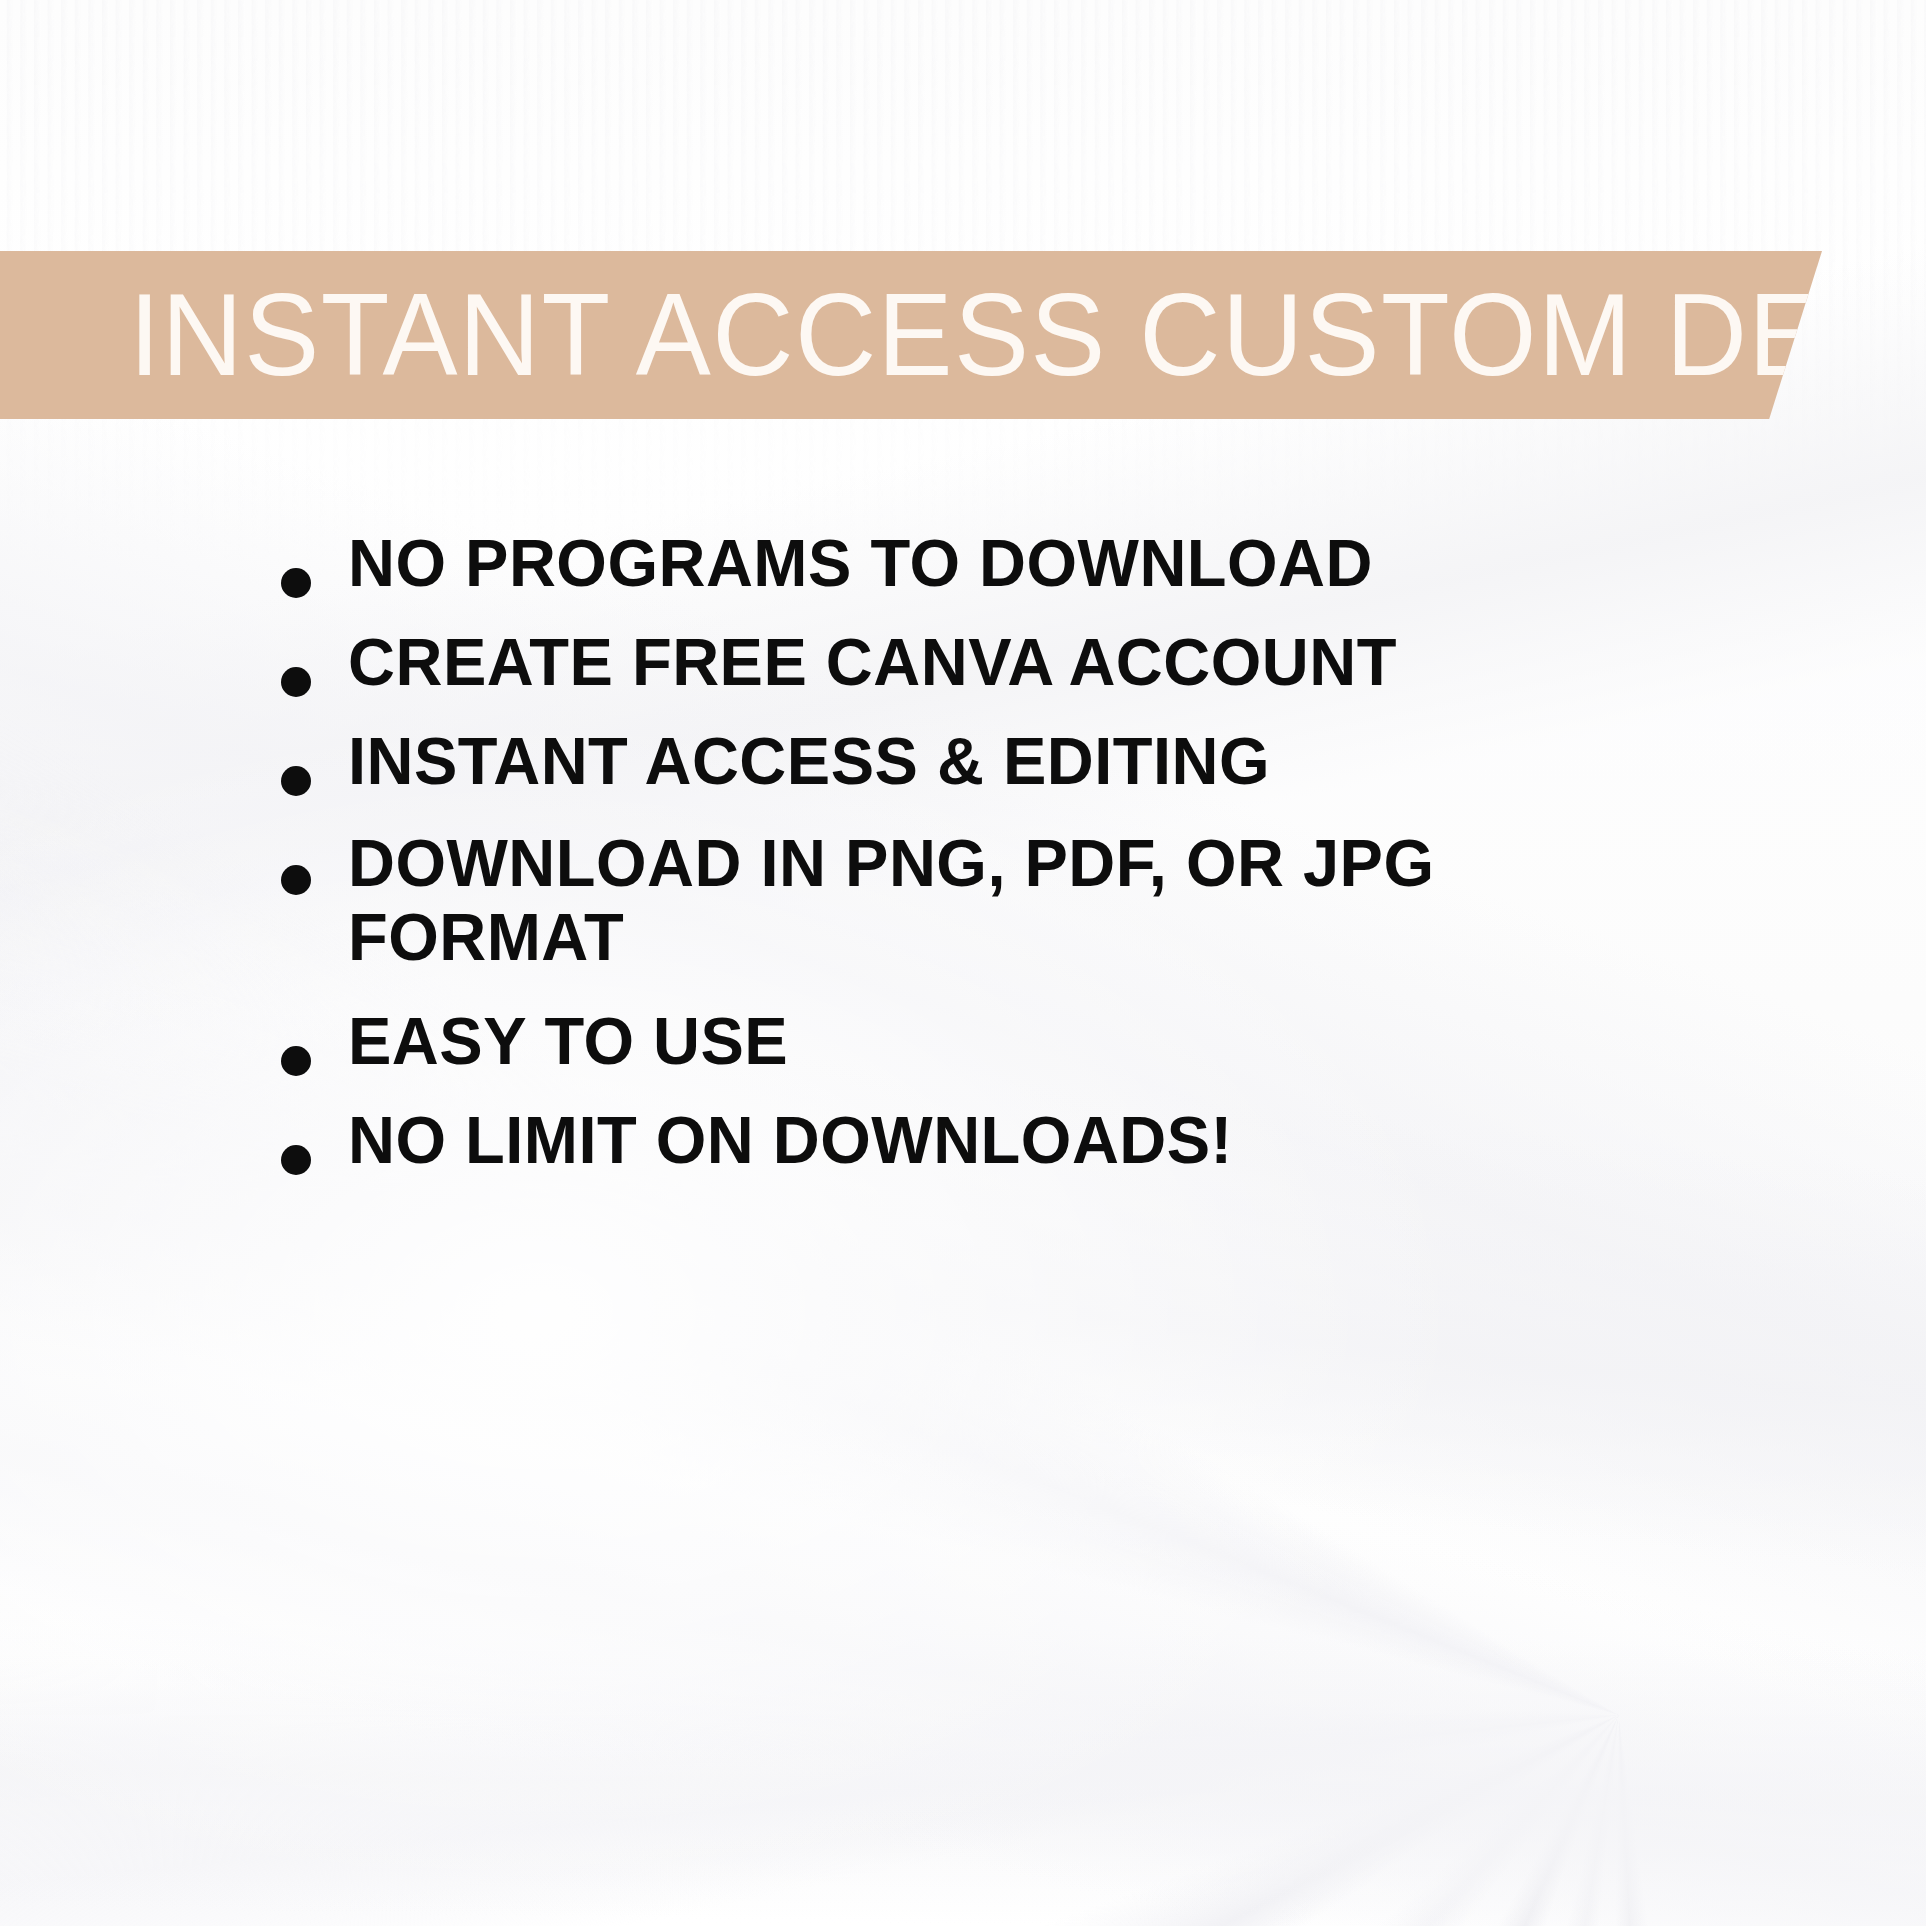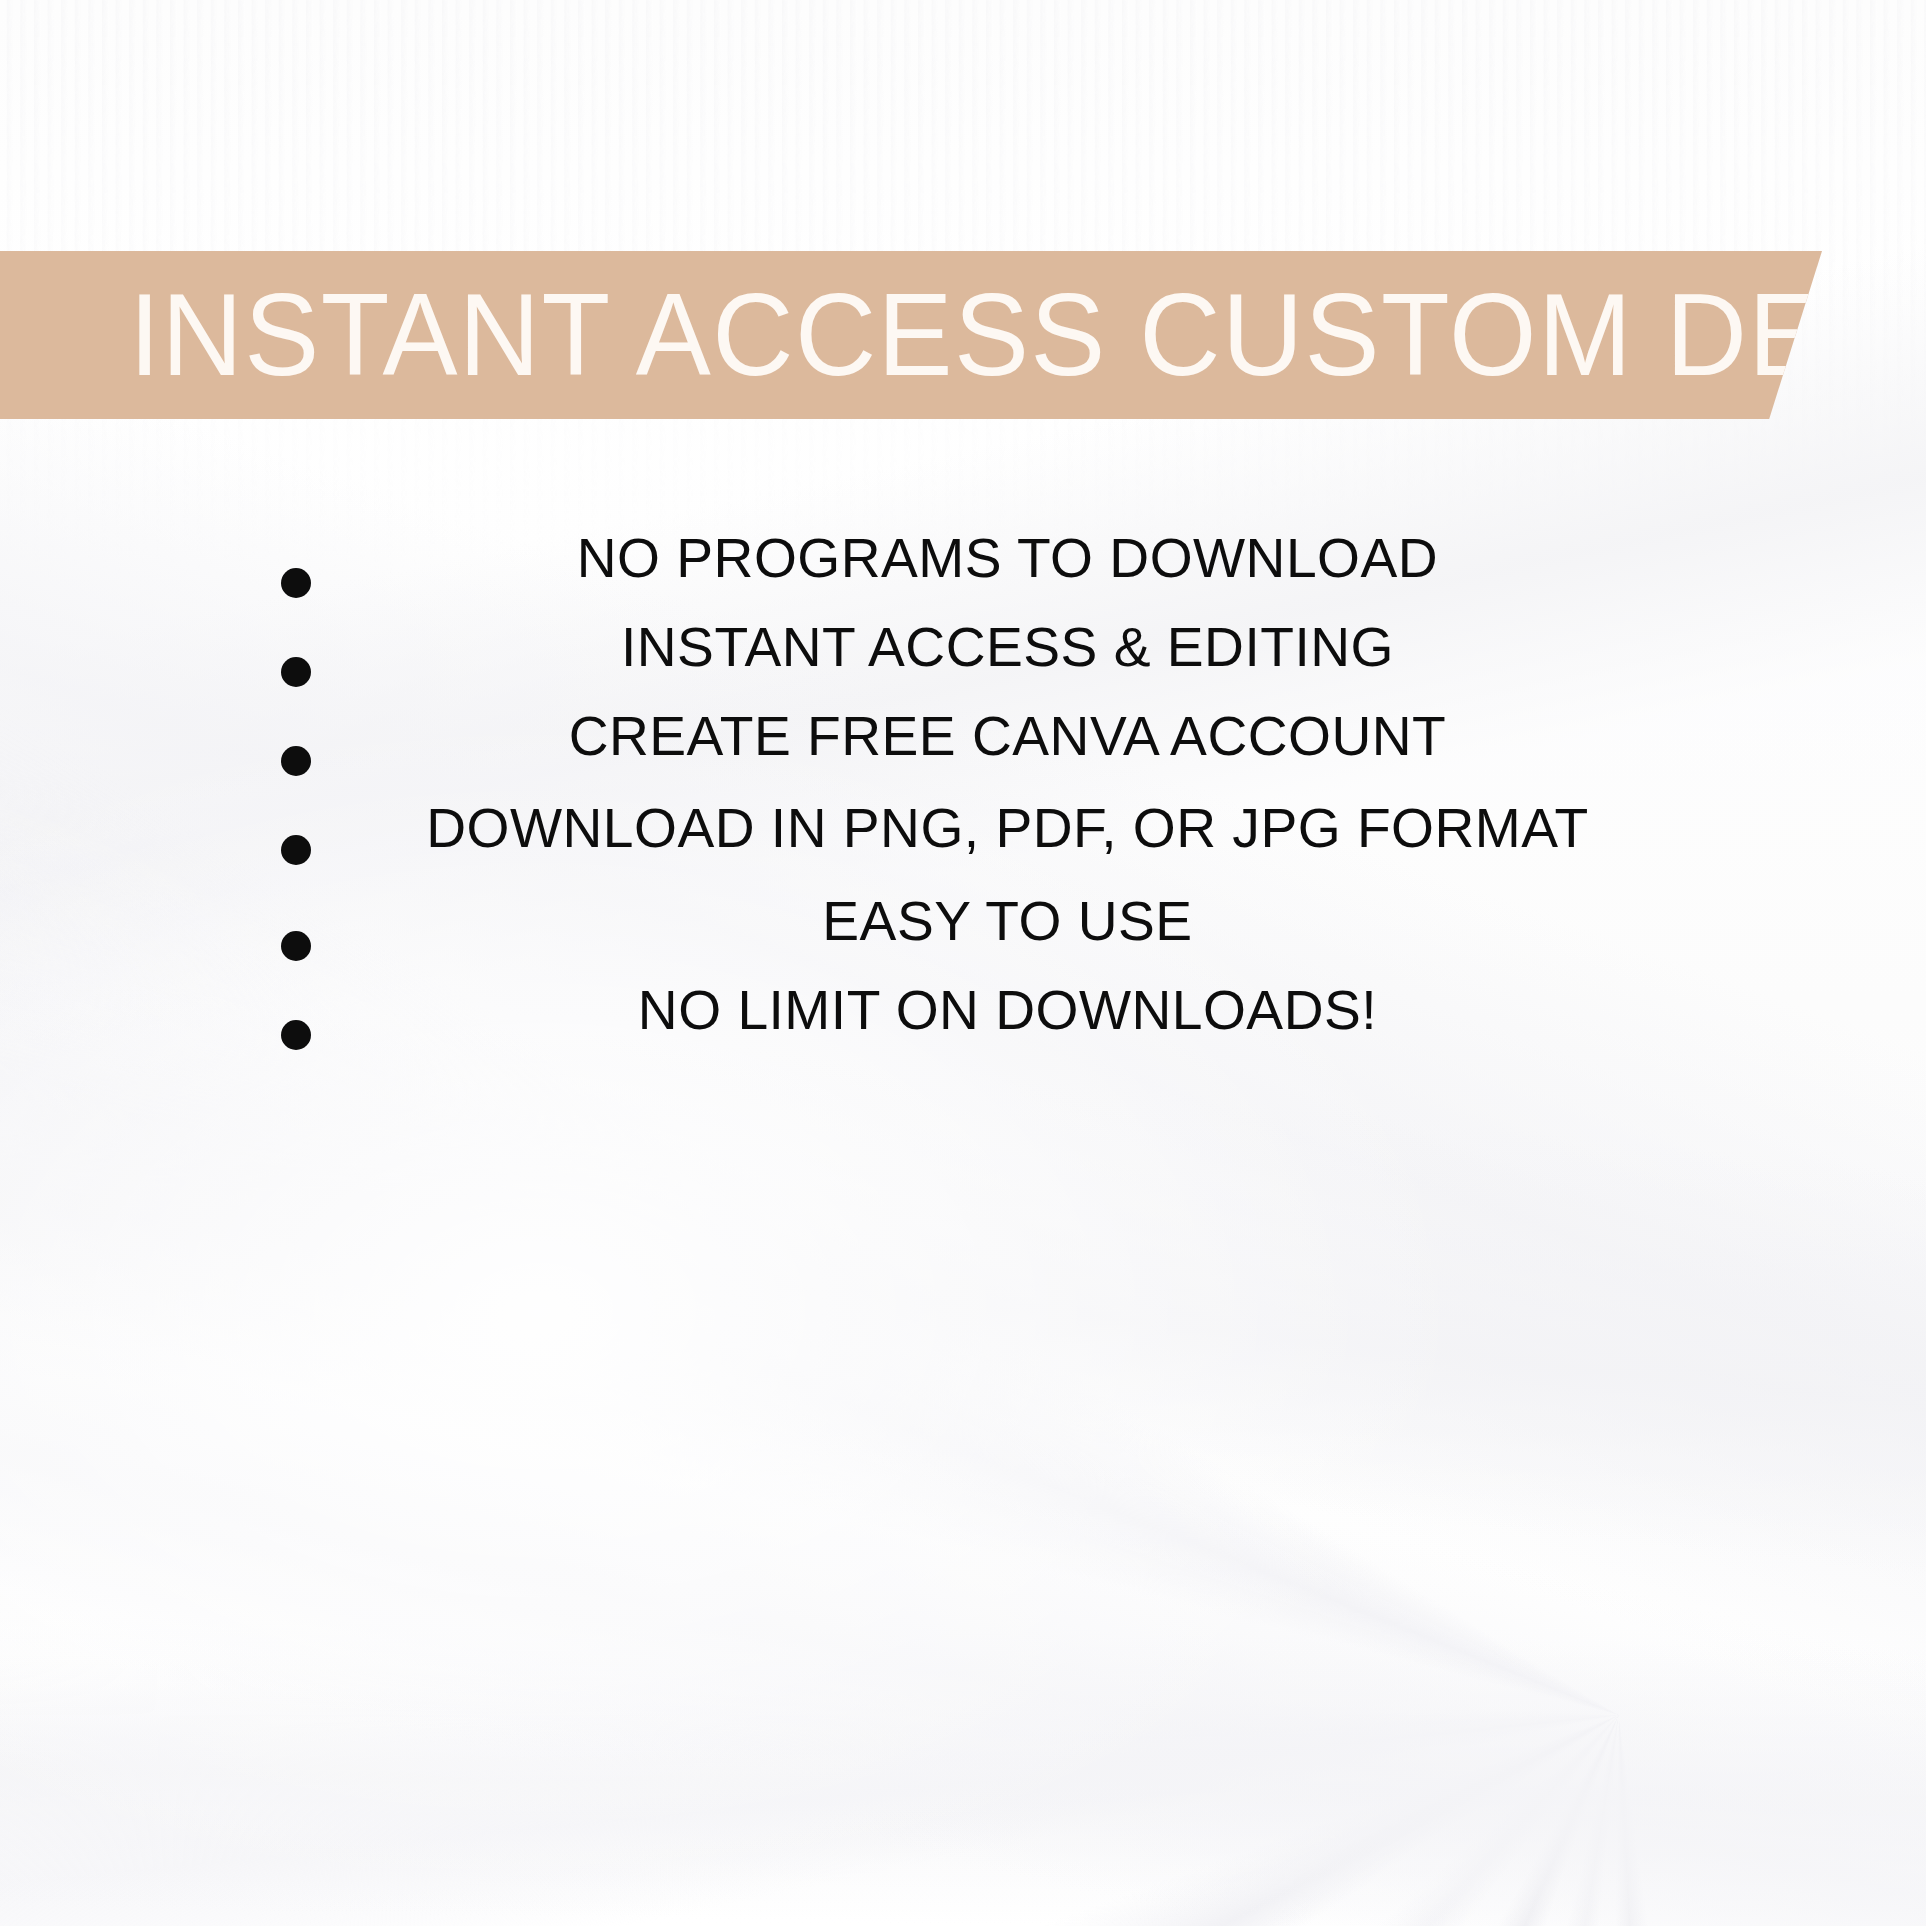--- a/index.html
+++ b/index.html
@@ -148,25 +148,24 @@
     margin: 0;
     padding: 0;
     list-style: none;
   }
 
   .feature-item {
     position: relative;
     padding-left: 72px;
     margin-bottom: 33px;
     color: #0d0d0d;
-    font-size: 56px;
+    font-size: 66px;
     line-height: 1.0;
-    font-weight: 400;
+    font-weight: 700;
     letter-spacing: 0.5px;
-    text-align: center;
   }
 
   .feature-item:last-child { margin-bottom: 12px; }
 
   .bullet-dot {
     position: absolute;
     left: 5.4px;
     top: 38px;
     width: 30px;
     height: 30px;
@@ -202,28 +201,28 @@
 
   <ul class="features">
 
     <li class="feature-item">
       <span class="bullet-dot"></span>
       <span class="feature-text">NO PROGRAMS TO DOWNLOAD</span>
     </li>
 
     <li class="feature-item">
       <span class="bullet-dot"></span>
+      <span class="feature-text">CREATE FREE CANVA ACCOUNT</span>
+    </li>
+
+    <li class="feature-item">
+      <span class="bullet-dot"></span>
       <span class="feature-text">INSTANT ACCESS &amp; EDITING</span>
     </li>
 
-    <li class="feature-item">
-      <span class="bullet-dot"></span>
-      <span class="feature-text">CREATE FREE CANVA ACCOUNT</span>
-    </li>
-
 
     <li class="feature-item wraps">
       <span class="bullet-dot"></span>
       <span class="feature-text">DOWNLOAD IN PNG, PDF, OR JPG FORMAT</span>
     </li>
 
     <li class="feature-item">
       <span class="bullet-dot"></span>
       <span class="feature-text">EASY TO USE</span>
     </li>

